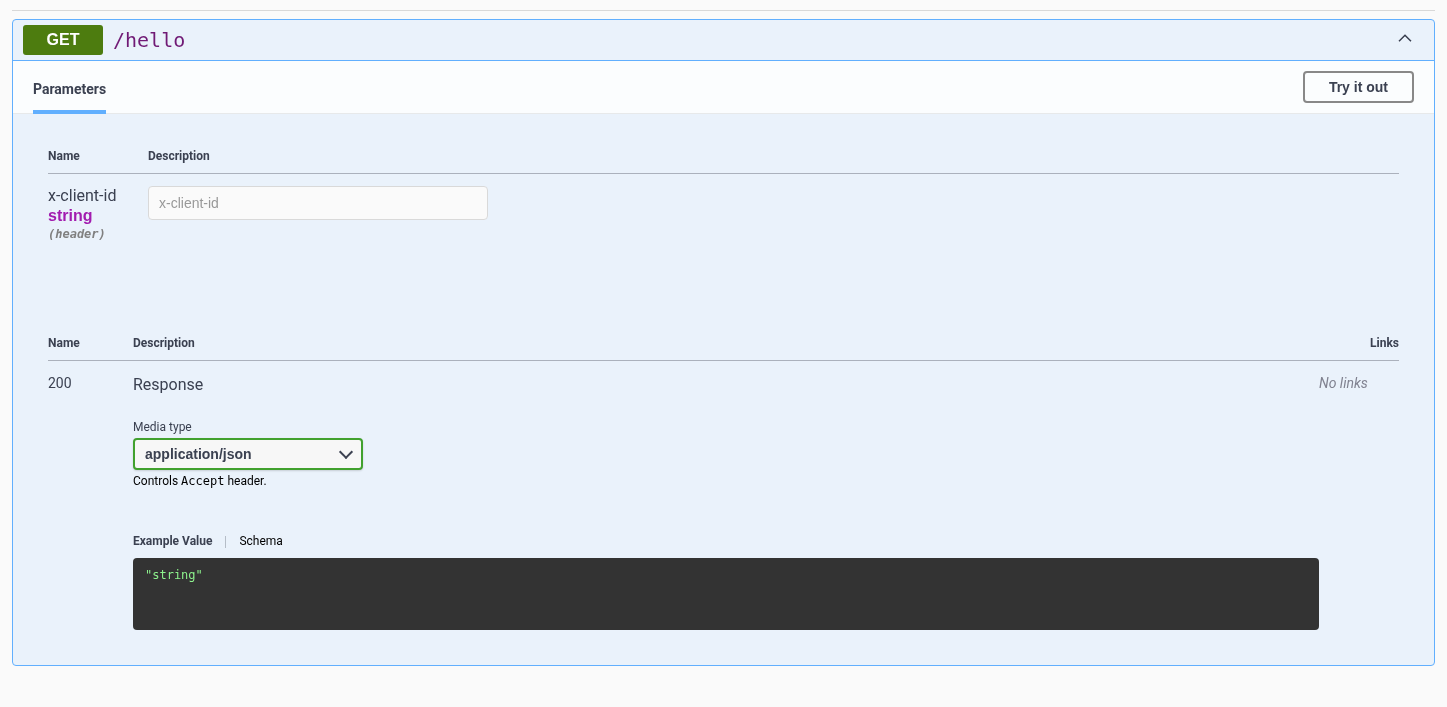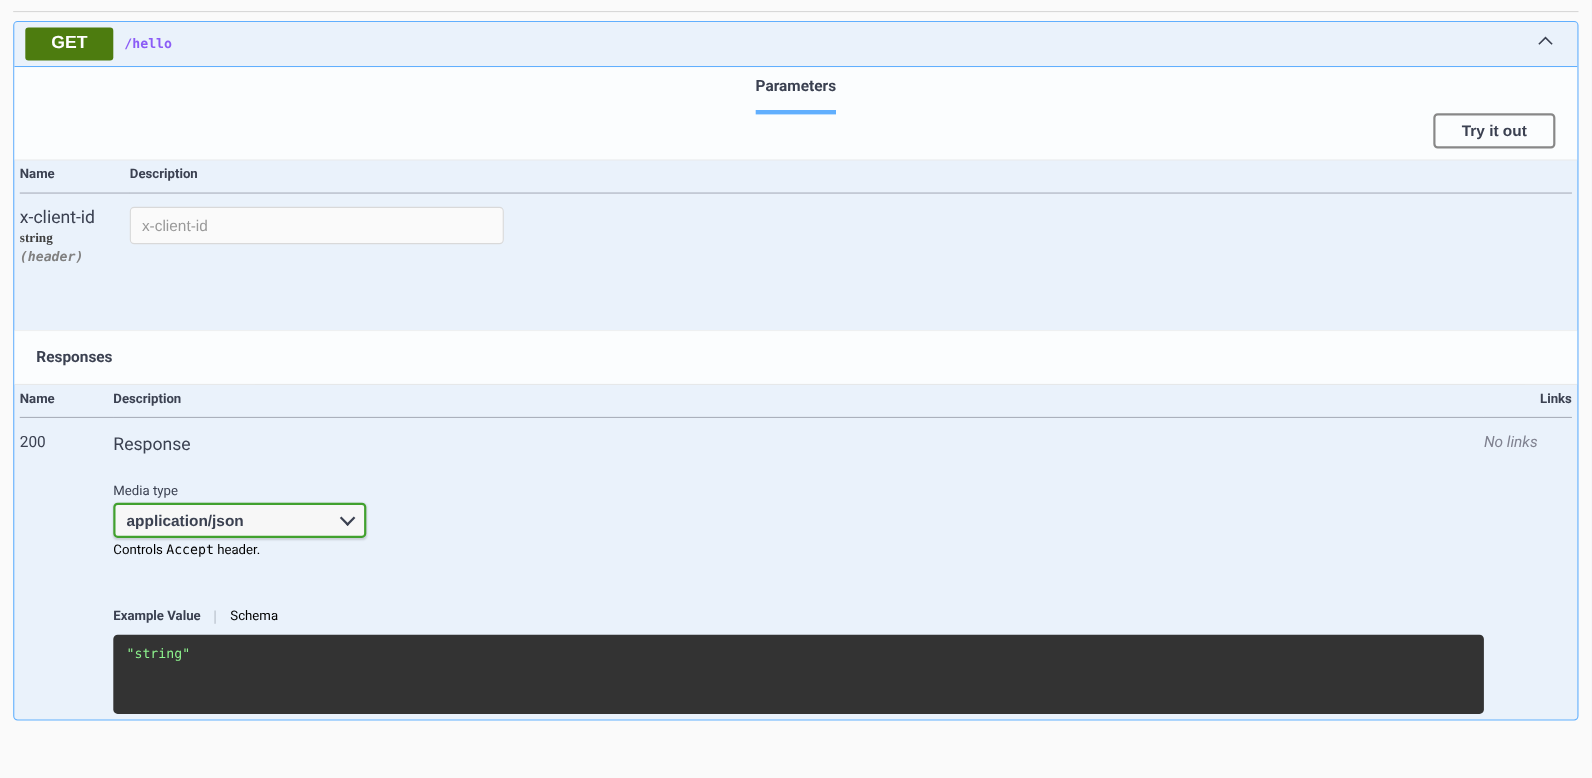--- a/index.html
+++ b/index.html
@@ -38,42 +38,41 @@
       font-weight: 700;
       font-size: 16px;
       padding: 6px 0;
       border-radius: 3px;
       min-width: 80px;
       text-align: center;
       font-family: sans-serif;
     }
     .path {
       font-family: ui-monospace, SFMono-Regular, Menlo, Consolas, monospace;
-      font-weight: 700;
-      font-size: 12px;
-      color: #8b5cf6;
+      font-weight: 400;
+      font-size: 20px;
+      color: #701a75;
       margin-left: 10px;
       flex: 1;
     }
     .arrow-wrap {
       padding: 0 10px;
     }
     .arrow {
       width: 18px;
       height: 18px;
       display: inline-block;
     }
     .section-tab-row {
       background: #fff;
       padding: 10px 20px 0 20px;
       display: flex;
-      align-items: center;
+      align-items: flex-end;
       border-bottom: 1px solid rgba(0,0,0,0.08);
       min-height: 50px;
-      flex-direction: column;
     }
     .section-tab-row.params {
       background: rgba(255,255,255,0.8);
     }
     .section-tab {
       font-weight: 700;
       font-size: 14px;
       color: #3b4151;
       padding: 0 0 13px 0;
     }
@@ -88,21 +87,21 @@
       border: 2px solid #888;
       border-radius: 4px;
       padding: 6px 24px;
       font-weight: 700;
       font-size: 14px;
       color: #3b4151;
       cursor: pointer;
       font-family: sans-serif;
     }
     .body-area {
-      padding: 5px;
+      padding: 35px;
     }
     .param-table {
       width: 100%;
       border-collapse: collapse;
     }
     .param-table thead th {
       text-align: left;
       font-size: 12px;
       font-weight: 700;
       color: #3b4151;
@@ -115,24 +114,24 @@
     }
     .param-name-col {
       width: 100px;
     }
     .param-name {
       font-size: 16px;
       color: #3b4151;
       font-weight: 400;
     }
     .param-type {
-      font-family: Liberation Serif, serif;
-      font-size: 12px;
+      font-family: Liberation Sans, sans-serif;
+      font-size: 16px;
       font-weight: 600;
-      color: #404040;
+      color: #a21caf;
       padding: 2px 0;
     }
     .param-in {
       font-family: ui-monospace, SFMono-Regular, Menlo, Consolas, monospace;
       font-size: 12px;
       font-weight: 600;
       font-style: italic;
       color: #808080;
     }
     .param-input {
@@ -315,23 +314,20 @@
             <div class="param-in">(header)</div>
           </td>
           <td>
             <input type="text" class="param-input" placeholder="x-client-id" style="">
           </td>
         </tr>
       </tbody>
     </table>
   </div>
 
-  <div class="responses-header">
-    <h4>Responses</h4>
-  </div>
 
   <div class="body-area">
     <table class="resp-table">
       <thead>
         <tr>
           <th class="code-col">Name</th>
           <th>Description</th>
           <th class="links-col">Links</th>
         </tr>
       </thead>

